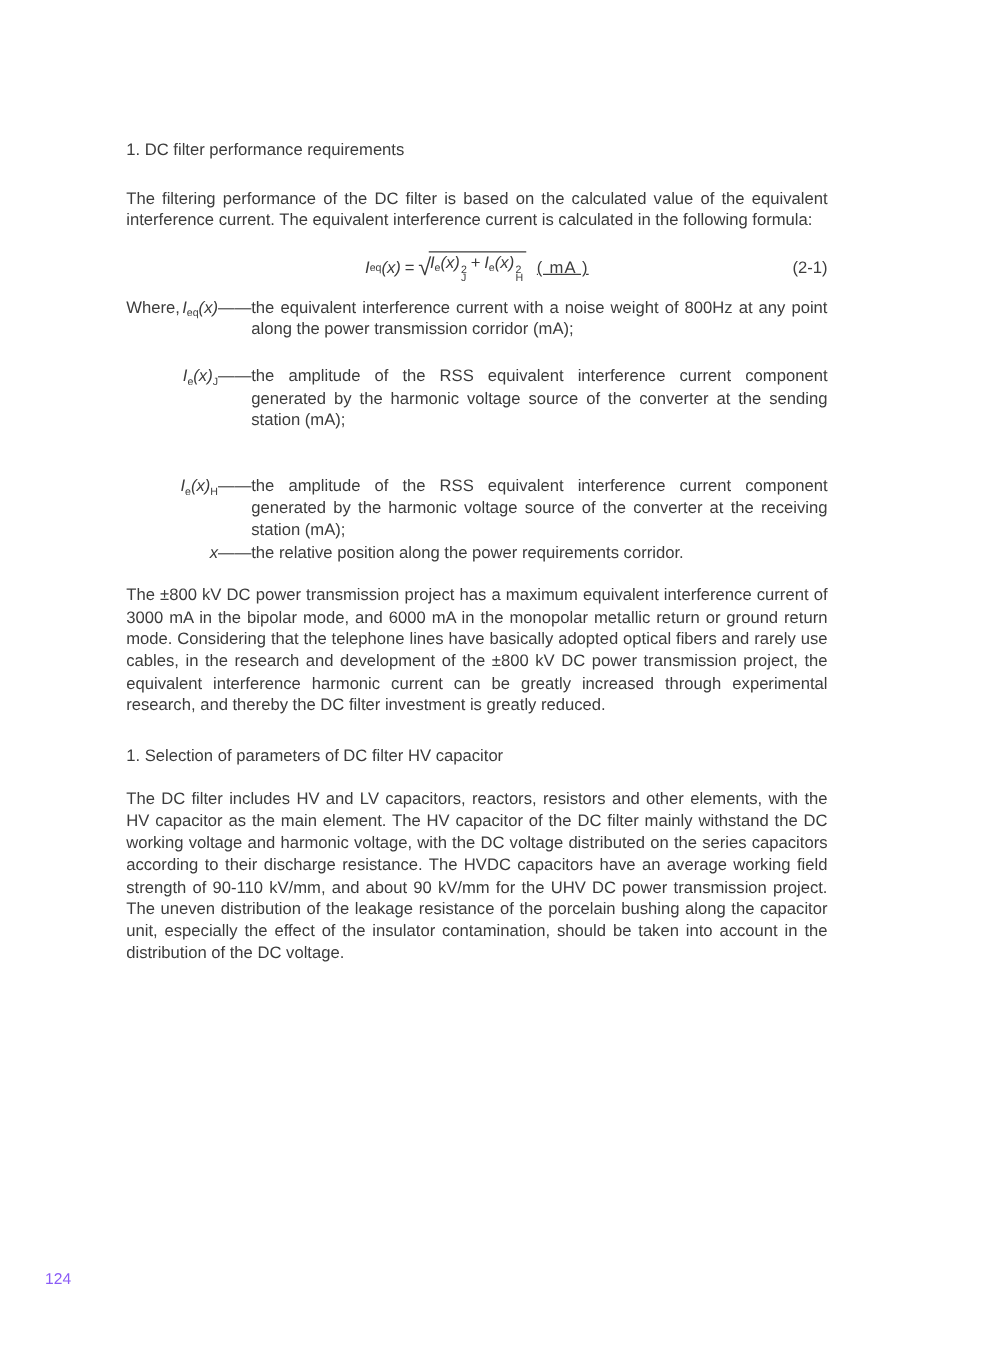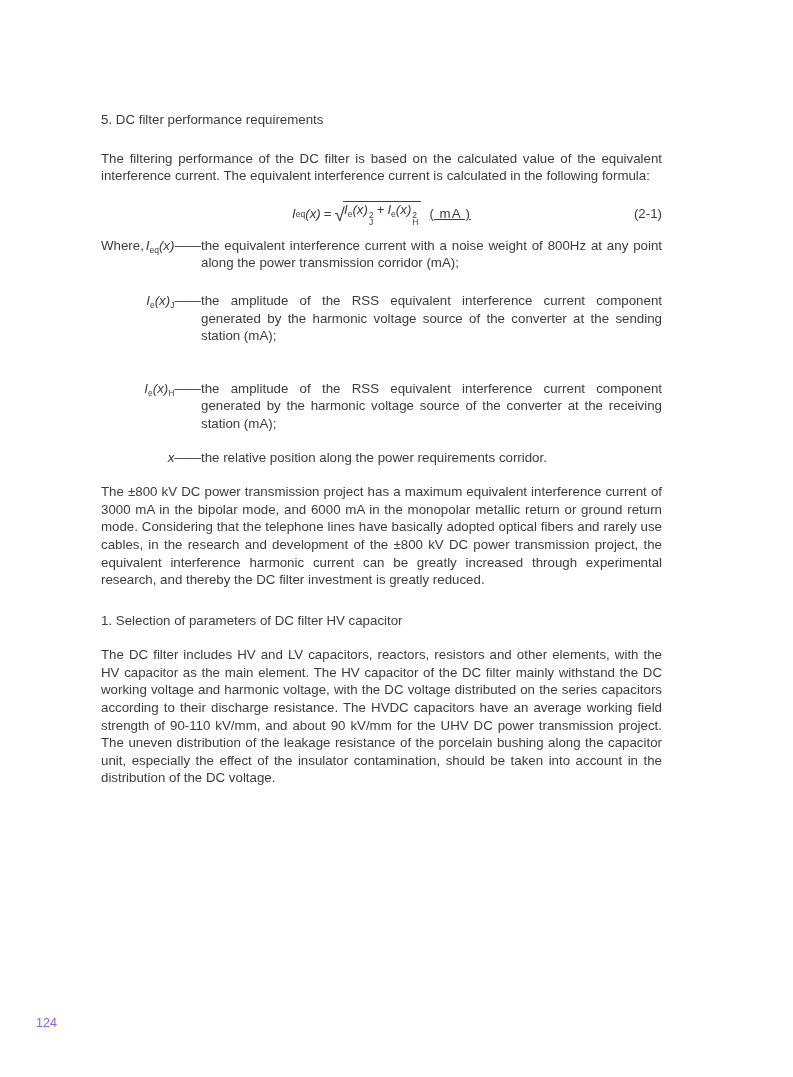--- a/index.html
+++ b/index.html
@@ -85,21 +85,21 @@
     position: absolute;
     right: 0;
     top: 50%;
     transform: translateY(-50%);
   }
 
   
   .def { display: flex; }
   .def-0 { margin-bottom: 20px; }
   .def-1 { margin-bottom: 35px; }
-  .def-2 { margin-bottom: 16px; }
+  .def-2 { margin-bottom: 0; }
   .def-3 { margin-bottom: 17px; }
   .def-term {
     flex: 0 0 100px;
     text-align: right;
     white-space: nowrap;
   }
   .def-prefix { float: left; }
   .def-desc {
     flex: 1;
     text-align: justify;
@@ -112,21 +112,21 @@
     font-size: 12.5px;
     color: #8b5cf6;
   }
 </style>
 </head>
 <body>
 
 <div class="page">
   <div class="content">
 
-    <div class="heading">5. DC filter performance requirements</div>
+    <div class="heading">1. DC filter performance requirements</div>
 
     <p class="para">The filtering performance of the DC filter is based on the calculated value of the equivalent interference current. The equivalent interference current is calculated in the following formula:</p>
 
     <div class="eq-row">
       <span class="eq">
           <span class="mi">I</span>
           <sub>eq</sub>
           <span class="mi">(x)</span>
           <span class="op">=</span>
           <span class="rad-sign">√</span>

